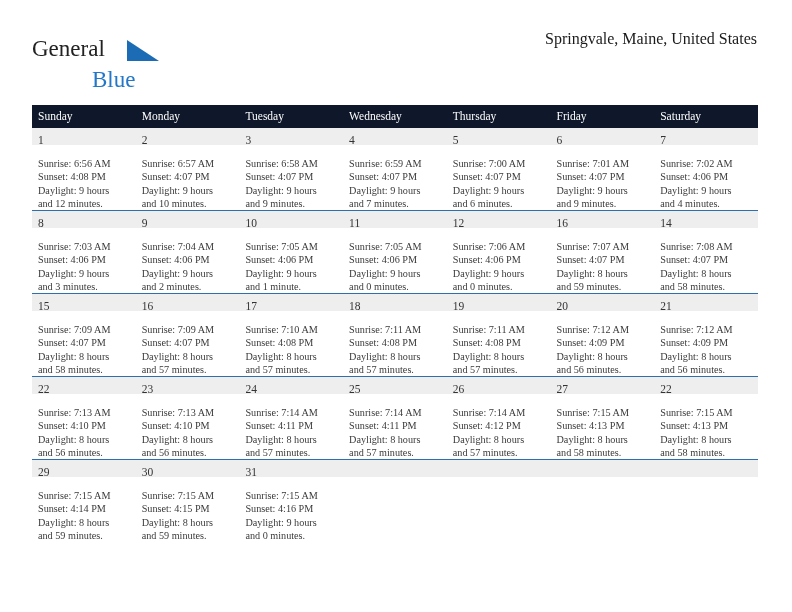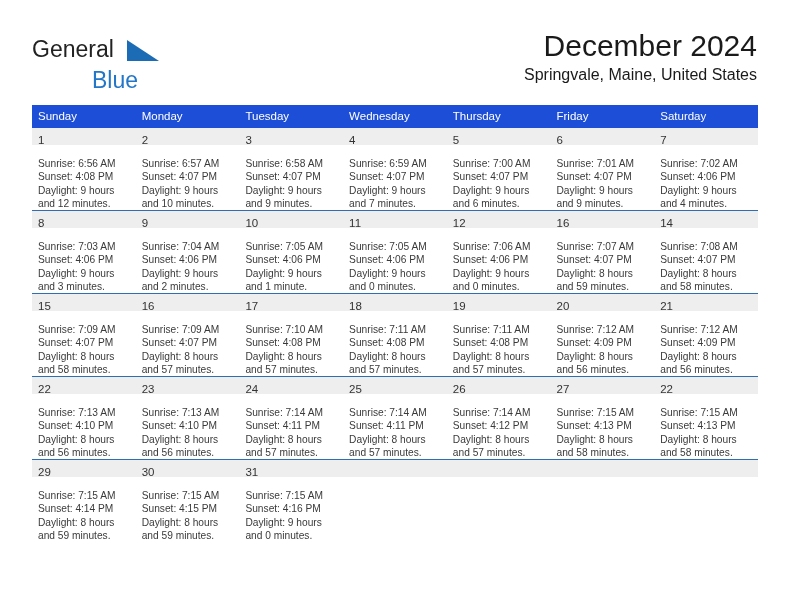--- a/index.html
+++ b/index.html
@@ -12,20 +12,21 @@
     height: 612px;
     font-family: "Liberation Sans", sans-serif;
     color: #000000;
     overflow: hidden;
   }
   .page {
     position: relative;
     width: 792px;
     height: 612px;
     box-sizing: border-box;
+    font-family: Liberation Serif, serif;
   }
 
   
   .header {
     position: absolute;
     left: 32px;
     top: 28px;
     right: 35px;
     height: 70px;
   }
@@ -85,21 +86,21 @@
   
   .calendar {
     position: absolute;
     left: 32px;
     top: 105px;
     width: 726px;
     border-collapse: collapse;
     table-layout: fixed;
   }
   .calendar th {
-    background: #1d4ed8;
+    background: #0f172a;
     color: #ffffff;
     font-size: 11.5px;
     font-weight: normal;
     text-align: left;
     padding: 5px 0 5px 6px;
     height: 10px;
     line-height: 13px;
   }
   .calendar td {
     vertical-align: top;
@@ -145,21 +146,20 @@
 
   <div class="header">
 
     <div class="logo">
       <span class="logo-general">General</span>
       <span class="logo-tri"></span>
       <span class="logo-blue">Blue</span>
     </div>
 
     <div class="title-block">
-      <div class="cal-title">December 2024</div>
       <div class="cal-subtitle">Springvale, Maine, United States</div>
     </div>
 
   </div>
 
   <table class="calendar">
     <thead>
       <tr>
         <th>Sunday</th>
         <th>Monday</th>

